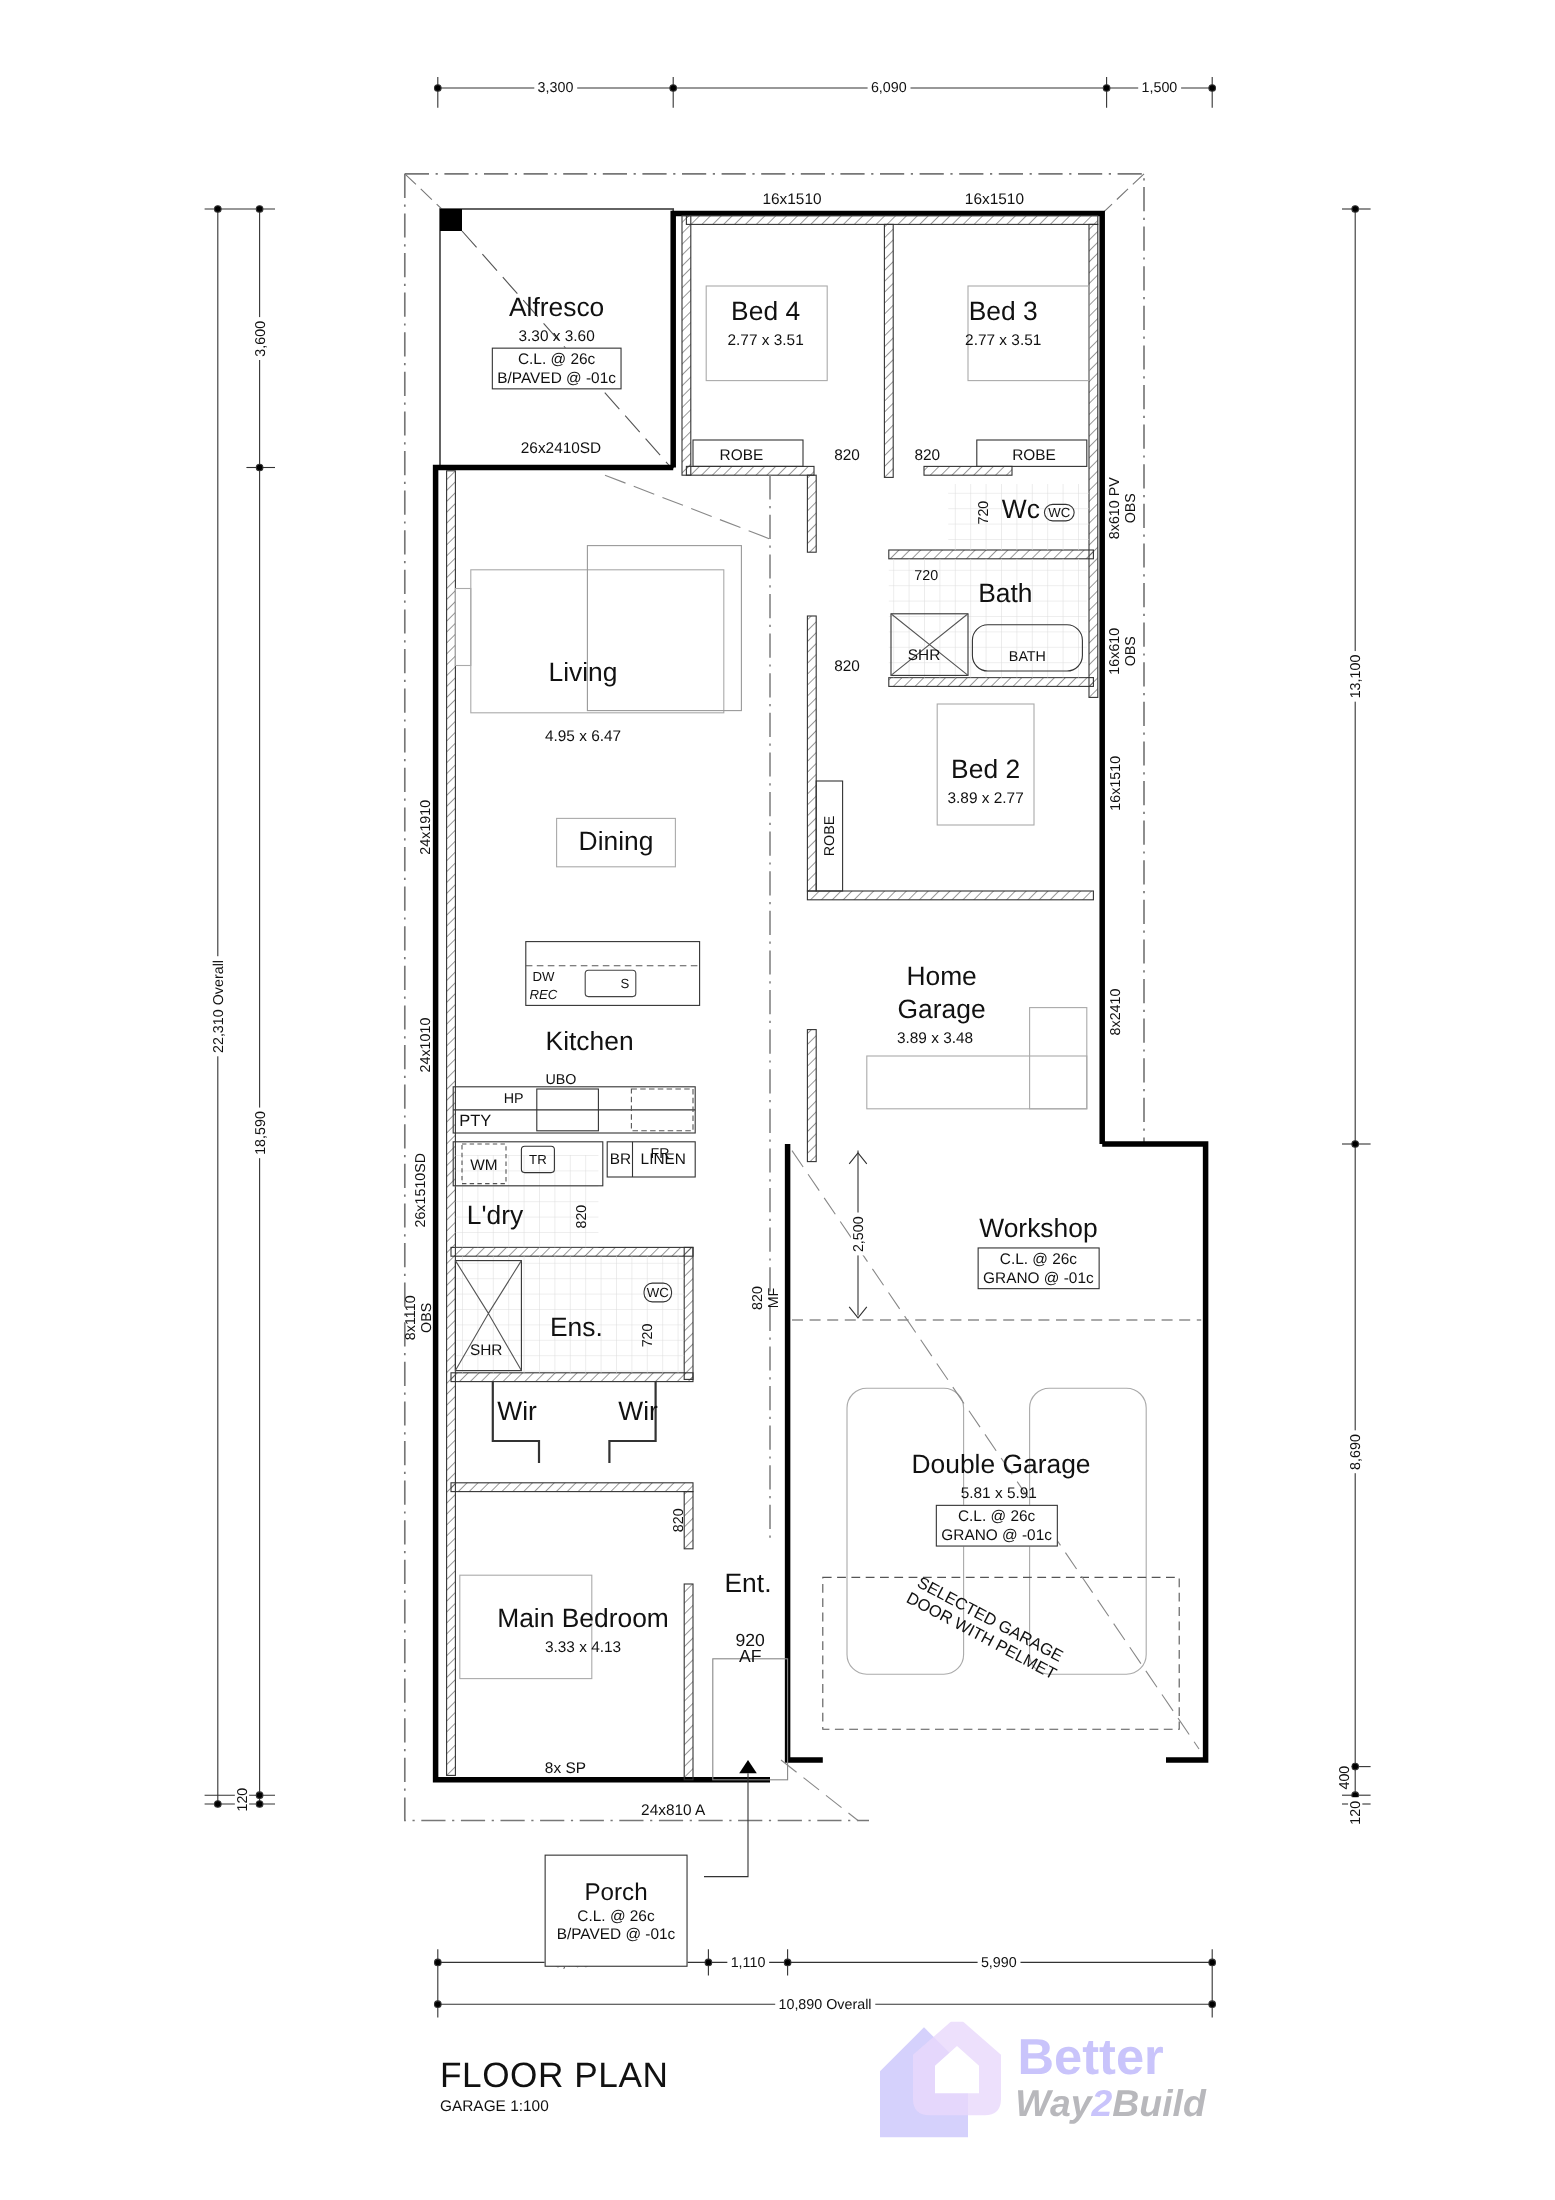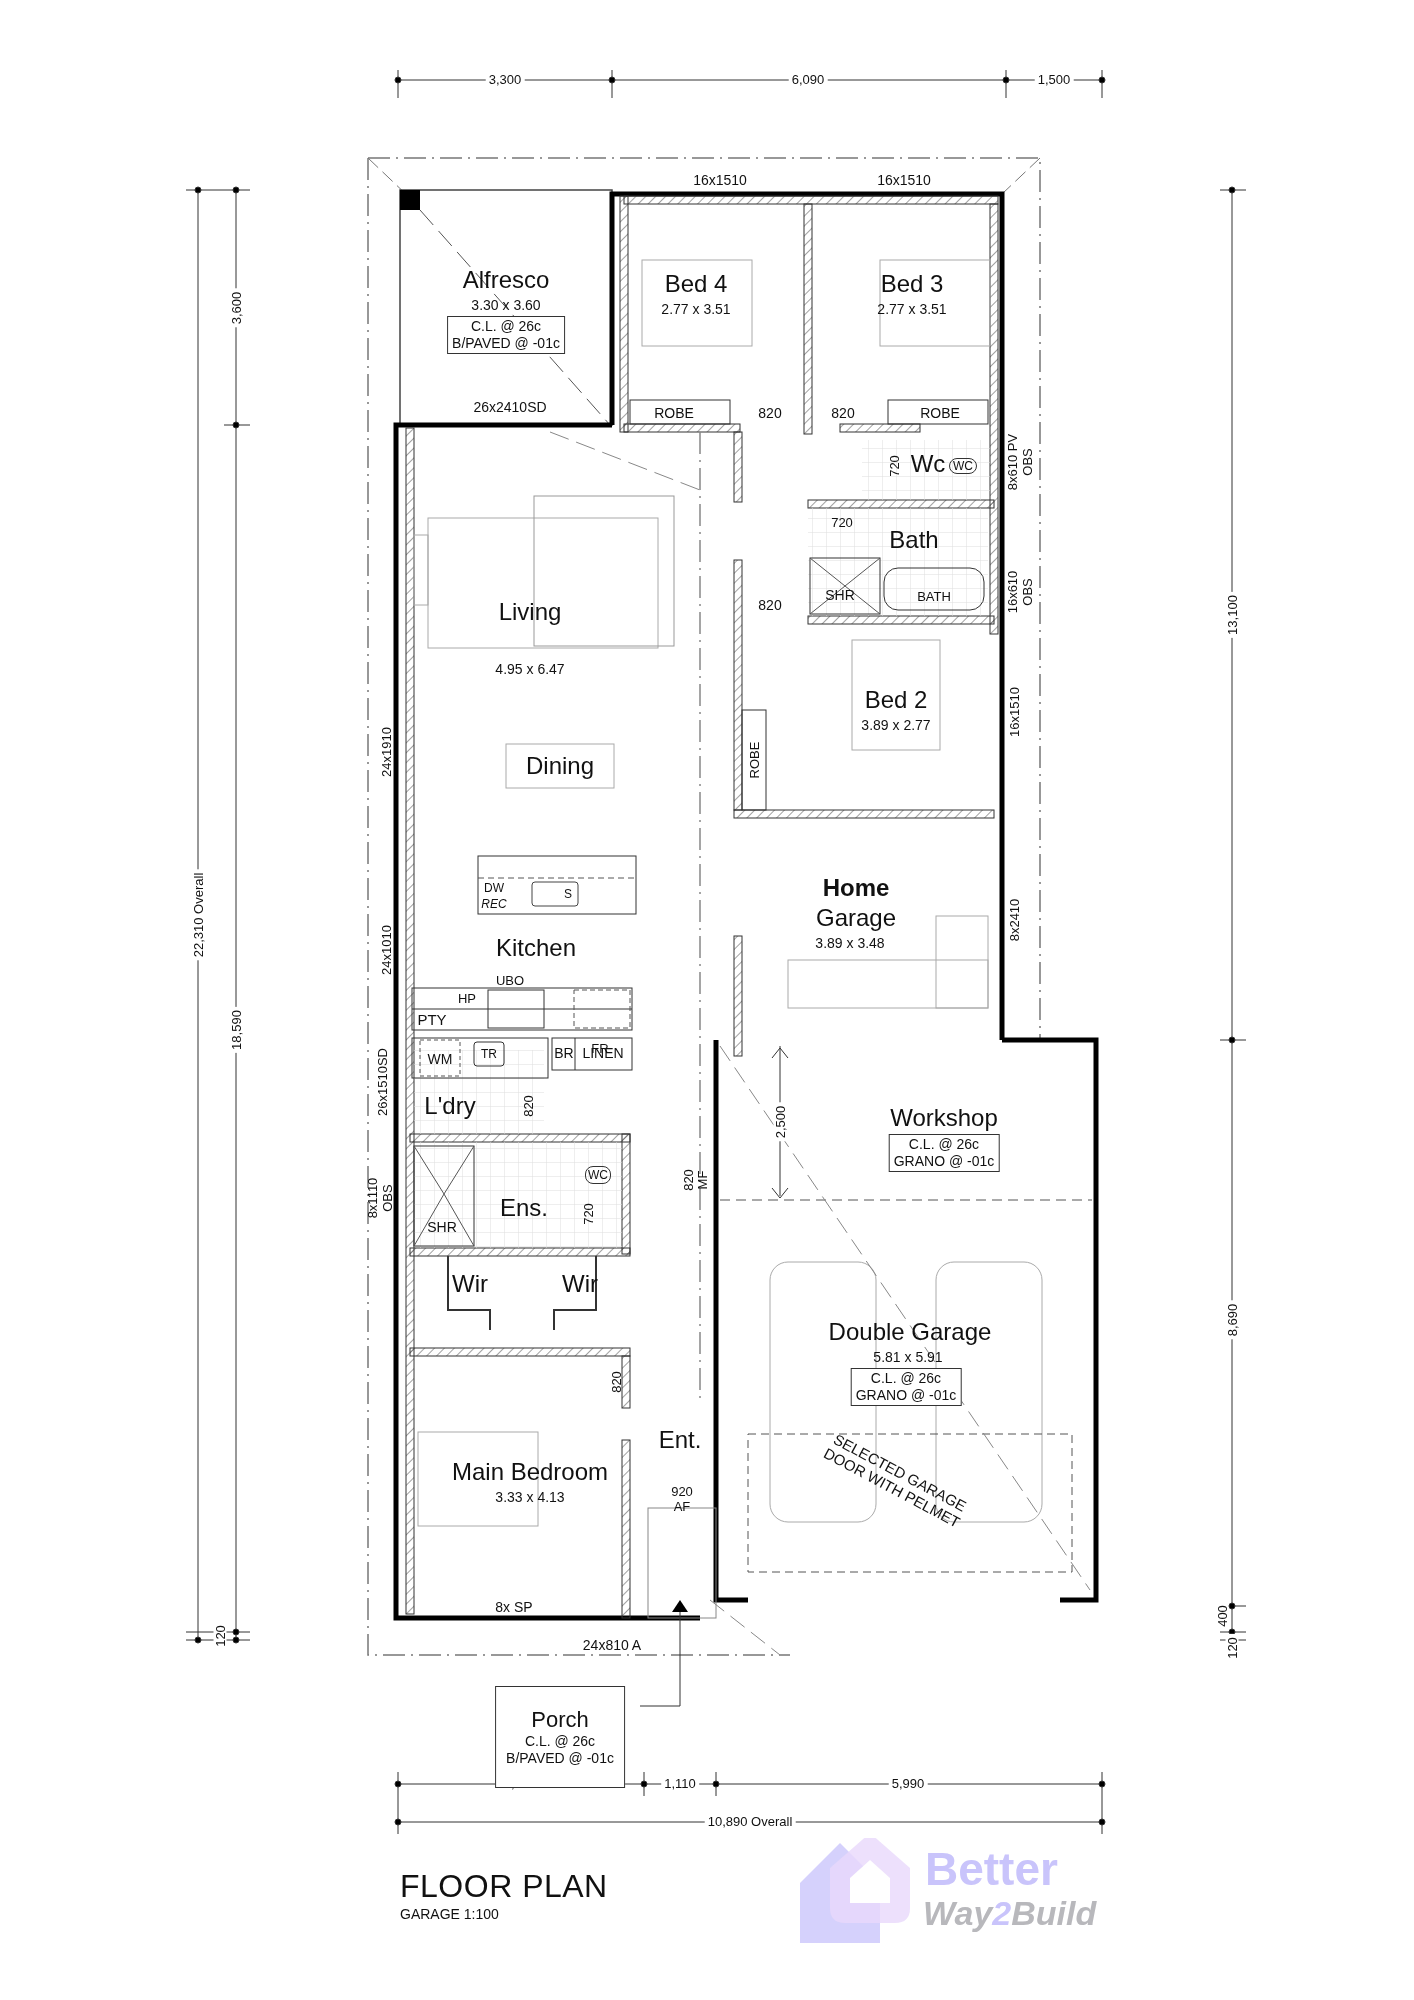--- a/index.html
+++ b/index.html
@@ -278,35 +278,35 @@
 </div>
 
 <span class="lbl room" style="left:470px;top:1272px;">Wir</span>
 <span class="lbl room" style="left:580px;top:1272px;">Wir</span>
 <span class="lbl room" style="left:530px;top:1460px;">Main Bedroom</span>
 <span class="lbl sm" style="left:530px;top:1490px;">3.33 x 4.13</span>
 <span class="lbl vert" style="left:616px;top:1382px;font-size:13px;">820</span>
 <span class="lbl sm" style="left:514px;top:1600px;">8x SP</span>
 <span class="lbl sm" style="left:612px;top:1638px;">24x810 A</span>
 <span class="lbl room" style="left:680px;top:1428px;">Ent.</span>
-<div class="lbl" style="left:682px;top:1484px;font-size:13px;text-align:center;line-height:15px;transform:translate(-50%,0);">
+<div class="lbl" style="left:682px;top:1484px;font-size:16px;text-align:center;line-height:15px;transform:translate(-50%,0);">
   <div>920</div>
   <div>AF</div>
 </div>
 
 <span class="lbl sm" style="left:770px;top:598px;">820</span>
 <div class="lbl vert" style="left:696px;top:1180px;font-size:13px;text-align:center;line-height:14px;">
   <div>820</div>
   <div>MF</div>
 </div>
 
 <span class="lbl room" style="left:896px;top:688px;">Bed 2</span>
 <span class="lbl sm" style="left:896px;top:718px;">3.89 x 2.77</span>
 <span class="lbl vert" style="left:754px;top:760px;font-size:13px;">ROBE</span>
-<span class="lbl room" style="left:856px;top:876px;font-weight:bold;">Home</span>
+<span class="lbl room" style="left:856px;top:876px;">Home</span>
 <span class="lbl room" style="left:856px;top:906px;">Garage</span>
 <span class="lbl sm" style="left:850px;top:936px;">3.89 x 3.48</span>
 
 <span class="lbl room" style="left:944px;top:1106px;">Workshop</span>
 <div class="note" style="left:944px;top:1134px;">
   <div>C.L. @ 26c</div>
   <div>GRANO @ -01c</div>
 </div>
 
 <span class="lbl room" style="left:910px;top:1320px;">Double Garage</span>

